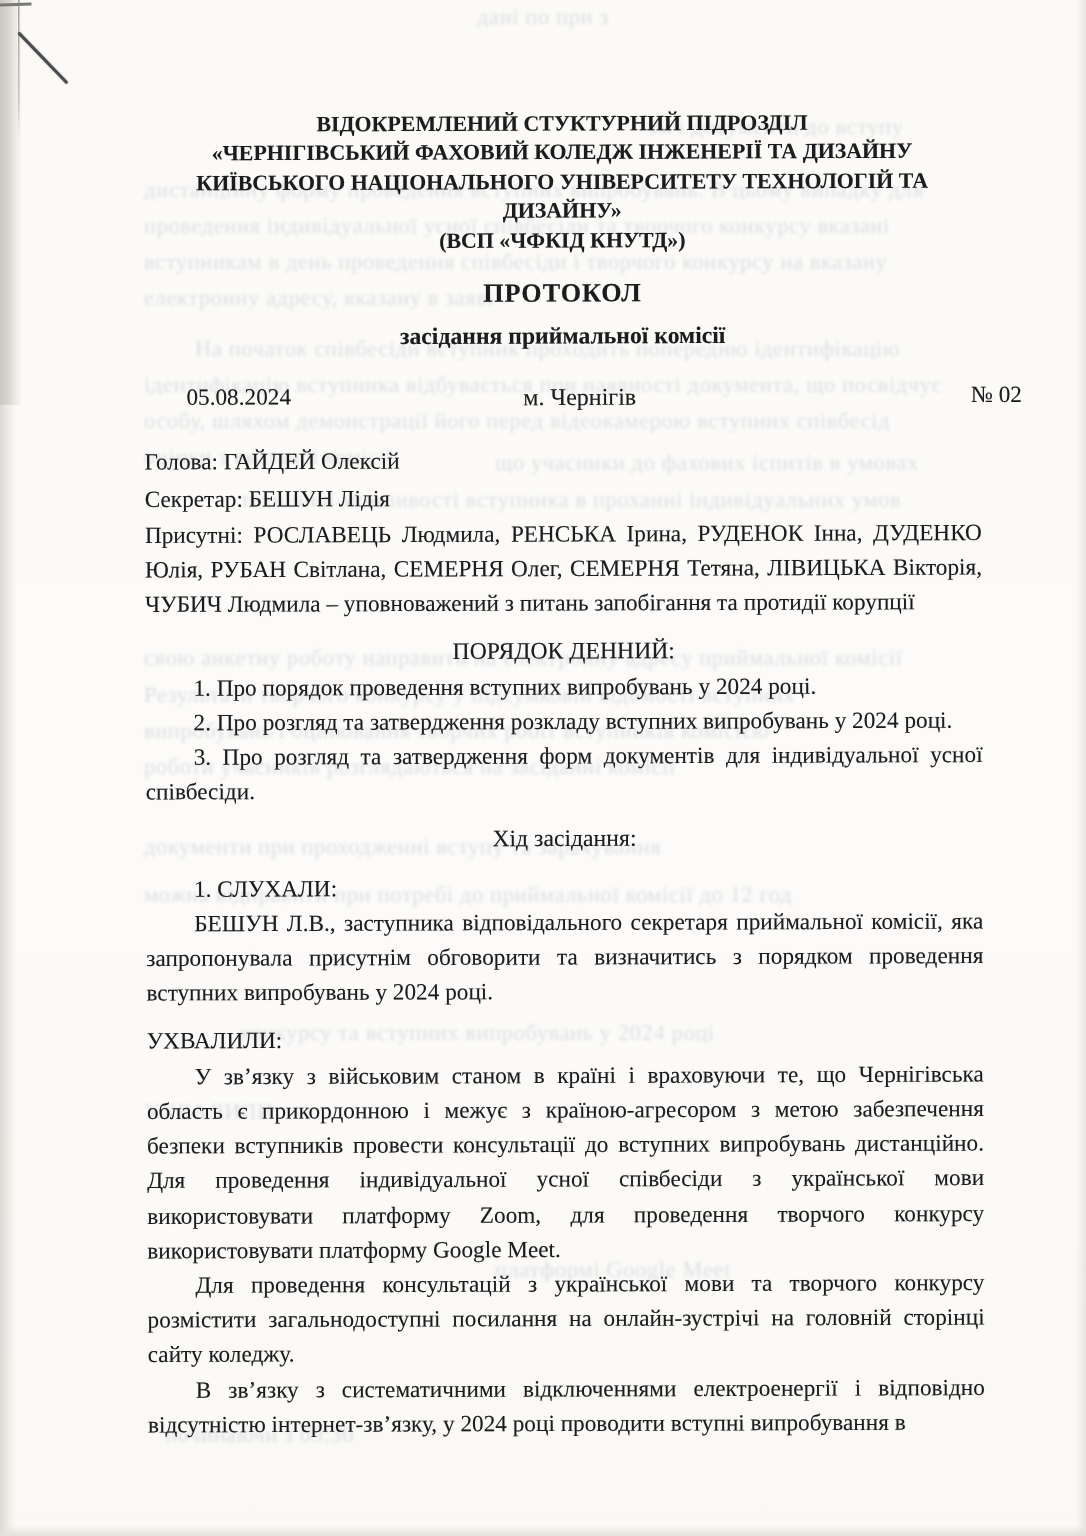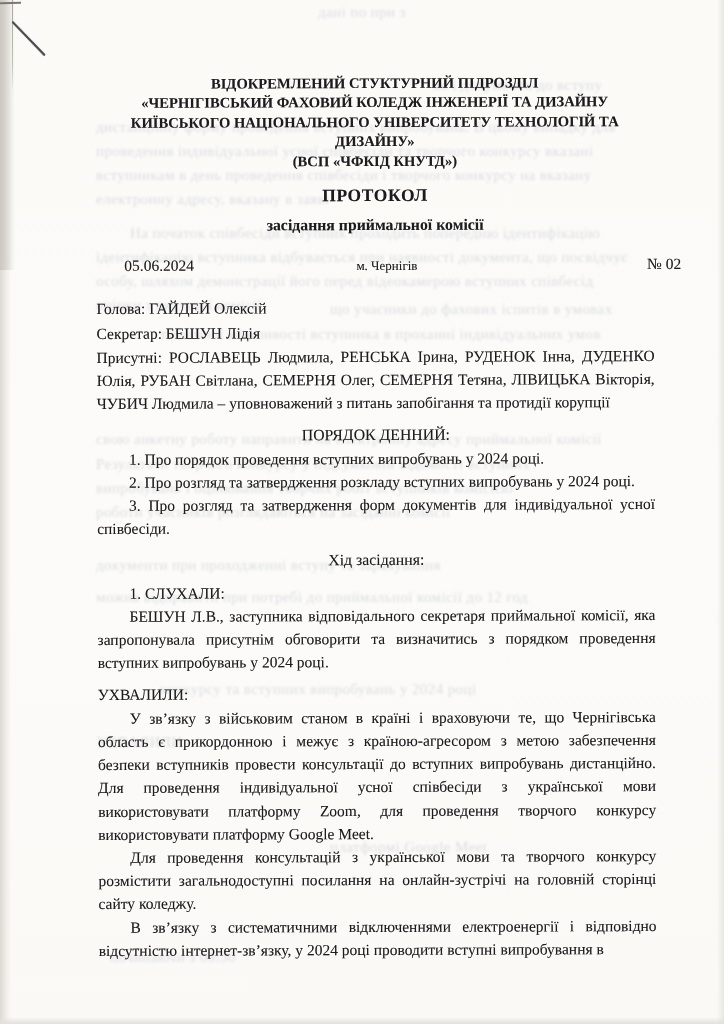--- a/index.html
+++ b/index.html
@@ -63,21 +63,21 @@
     color: #1c1c1e;
     font-size: 15.5px; line-height: 23.2px;
     transform: rotate(-0.2deg);
     text-shadow: 0 0 .5px rgba(45,45,48,.38);
   }
   .hdr { text-align: center; font-weight: bold; font-size: 14.6px; line-height: 19.4px; }
   .doc-title { text-align: center; font-weight: bold; font-size: 17.5px; letter-spacing: .6px; margin-top: 13px; }
   .doc-subtitle { text-align: center; font-weight: bold; font-size: 15.8px; margin-top: 6px; }
   .meta { position: relative; margin-top: 17px; height: 23px; width: calc(100% + 27px); }
   .meta-date { position: absolute; left: 28px; top: 0; }
-  .meta-place { position: absolute; left: 50%; transform: translateX(-53%); top: 1px; font-size: 13px; }
+  .meta-place { position: absolute; left: 50%; transform: translateX(-53%); top: 1px; font-size: 16px; }
   .meta-num { position: absolute; right: 0; top: 0; }
   p { margin: 0; }
   .plain { line-height: 24.2px; }
   .first-line { margin-top: 20px; }
   .just { text-align: justify; }
   .indent { text-indent: 32px; }
   .center-h { text-align: center; margin-top: 9px; font-size: 15.8px; }
   .gap-top { margin-top: 9px; }
   .sect-h { margin-top: 9px; }
   .sect-h.num { margin-left: 32px; }
@@ -127,21 +127,21 @@
       <div>«ЧЕРНІГІВСЬКИЙ ФАХОВИЙ КОЛЕДЖ ІНЖЕНЕРІЇ ТА ДИЗАЙНУ</div>
       <div>КИЇВСЬКОГО НАЦІОНАЛЬНОГО УНІВЕРСИТЕТУ ТЕХНОЛОГІЙ ТА</div>
       <div>ДИЗАЙНУ»</div>
       <div>(ВСП «ЧФКІД КНУТД»)</div>
     </div>
 
     <div class="doc-title">ПРОТОКОЛ</div>
     <div class="doc-subtitle">засідання приймальної комісії</div>
 
     <div class="meta">
-      <span class="meta-date">05.06.2024</span>
+      <span class="meta-date">05.08.2024</span>
       <span class="meta-place">м. Чернігів</span>
       <span class="meta-num">№ 02</span>
     </div>
 
     <p class="plain first-line">Голова: ГАЙДЕЙ Олексій</p>
     <p class="plain">Секретар: БЕШУН Лідія</p>
     <p class="just">Присутні: РОСЛАВЕЦЬ Людмила, РЕНСЬКА Ірина, РУДЕНОК Інна, ДУДЕНКО Юлія, РУБАН Світлана, СЕМЕРНЯ Олег, СЕМЕРНЯ Тетяна, ЛІВИЦЬКА Вікторія, ЧУБИЧ Людмила – уповноважений з питань запобігання та протидії корупції</p>
 
     <div class="center-h">ПОРЯДОК ДЕННИЙ:</div>
     <p class="just indent">1. Про порядок проведення вступних випробувань у 2024 році.</p>

